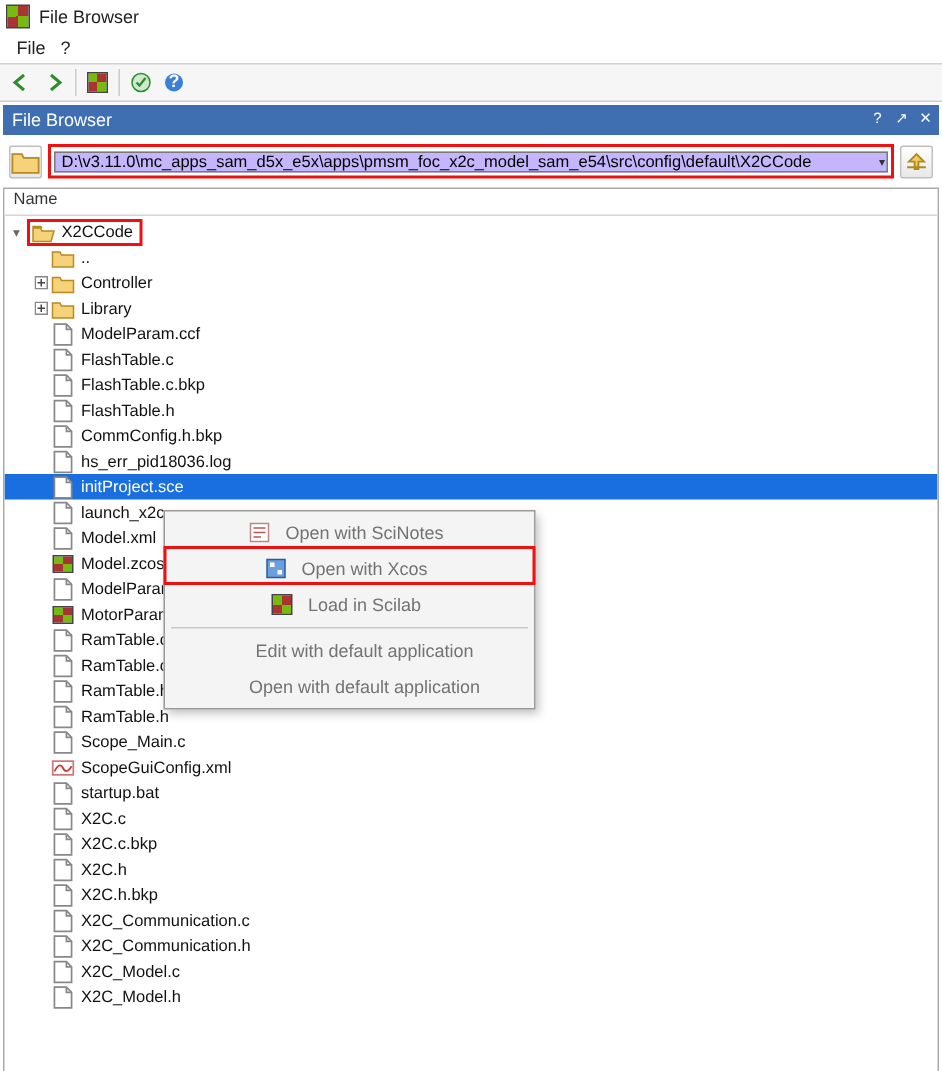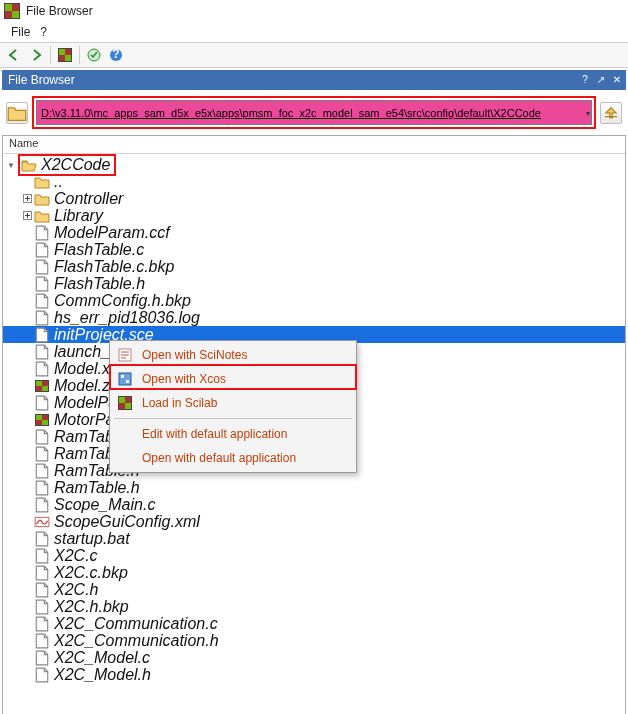--- a/index.html
+++ b/index.html
@@ -17,41 +17,41 @@
   .tbtn svg { width: 14px; height: 14px; }
   .tsep { width: 1px; height: 18px; background: #ccc; margin: 0 2px; }
   
   .dock-header { height: 20px; background: #3f6fb0; color: #fff; display: flex; align-items: center; justify-content: space-between; padding: 0 4px 0 6px; margin: 2px; font-size: 11px; }
   .dock-ctrls { display: flex; gap: 6px; align-items: center; }
   .dock-ctrls span { width: 10px; height: 10px; display: inline-flex; align-items: center; justify-content: center; color: #fff; font-size: 10px; line-height: 10px; cursor: pointer; }
   
   .pathbar { display: flex; align-items: center; gap: 4px; padding: 4px; margin: 0 2px; }
   .folder-btn { width: 22px; height: 22px; display: flex; align-items: center; justify-content: center; border: 1px solid #bfbfbf; border-radius: 2px; background: linear-gradient(#fefefe,#e8e8e8); }
   .pathwrap { flex: 1; border: 2px solid #e11; padding: 2px; }
-  .path-field { width: 100%; height: 25px; border: 1px solid #7a7a7a; padding: 1px 16px 1px 4px; font-size: 11px; background: #ec4899; position: relative; text-decoration: underline; }
+  .path-field { width: 100%; height: 14px; border: 1px solid #7a7a7a; padding: 1px 16px 1px 4px; font-size: 11px; background: #c4b5fd; position: relative; }
   .path-dd { position: absolute; right: 2px; top: 50%; transform: translateY(-50%); font-size: 8px; color: #333; pointer-events: none; }
   .path-rel { position: relative; width: 100%; }
   .up-btn { width: 22px; height: 22px; display: flex; align-items: center; justify-content: center; border: 1px solid #bfbfbf; border-radius: 2px; background: linear-gradient(#fefefe,#e8e8e8); }
 
   
   .tree-wrap { margin: 2px; border: 1px solid #aaa; height: 596px; overflow: auto; background: #fff; }
   .col-hdr { height: 18px; border-bottom: 1px solid #d5d5d5; padding: 1px 6px; font-size: 11px; color: #333; background: #fff; }
   .tree { padding: 2px 0; }
   .node { display: flex; align-items: center; height: 17px; padding-right: 4px; white-space: nowrap; }
   .twist { width: 12px; height: 12px; display: inline-flex; align-items: center; justify-content: center; font-size: 9px; color: #666; margin-right: 1px; }
   .ticon { width: 16px; height: 14px; display: inline-flex; align-items: center; justify-content: center; margin-right: 4px; }
-  .lbl { font-size: 16px; color: #111; font-style: italic; }
+  .lbl { font-size: 11px; color: #111; }
   .selected { background: #1a6fe0; }
   .selected .lbl { color: #fff; }
   .indent { display: inline-block; }
   .hl-root { border: 2px solid #e11; display: inline-flex; align-items: center; padding: 0 4px 0 1px; }
 
   
   .ctx { position: absolute; left: 109px; top: 340px; width: 248px; background: #f4f4f4; border: 1px solid #9a9a9a; box-shadow: 2px 3px 6px rgba(0,0,0,.25); padding: 2px; z-index: 50; }
-  .ctx-item { display: flex; align-items: center; height: 24px; padding: 0 10px 0 4px; gap: 8px; color: #c2410c; font-size: 12px; }
+  .ctx-item { display: flex; align-items: center; height: 24px; padding: 0 10px 0 4px; gap: 8px; color: #737373; font-size: 12px; justify-content: center; }
   .ctx-icon { width: 18px; height: 18px; display: flex; align-items: center; justify-content: center; }
   .ctx-sep { height: 1px; background: #c9c9c9; margin: 3px 2px; }
   .ctx-hl { position: absolute; border: 2px solid #e11; pointer-events: none; left: 109px; top: 364px; width: 248px; height: 26px; z-index: 55; }
 
   
   .fold-open { fill: #f6d37a; stroke: #b98a1f; }
   .fold-closed { fill: #f6d37a; stroke: #b98a1f; }
   .file-pg { fill: #fff; stroke: #888; }
 </style>
 </head>

